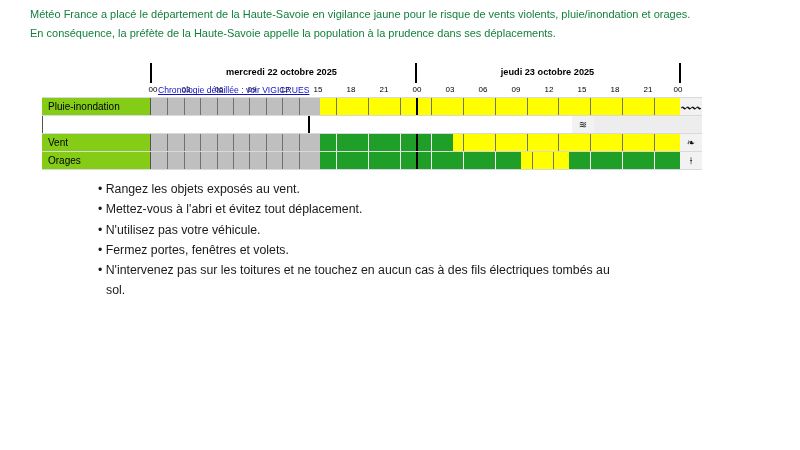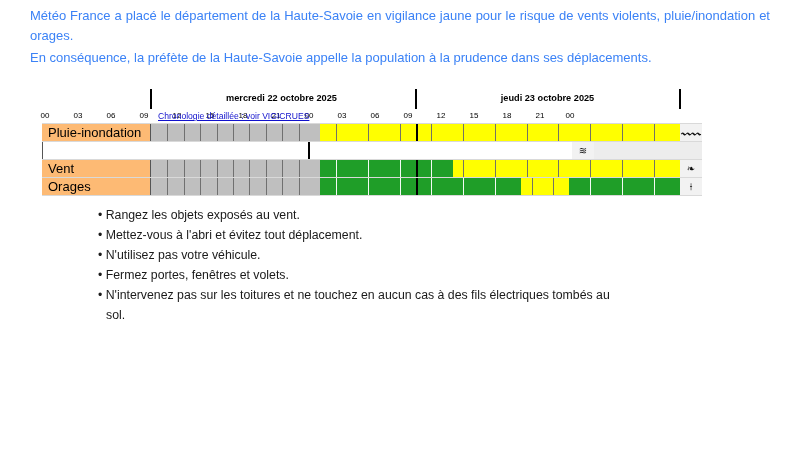--- a/index.html
+++ b/index.html
@@ -16,24 +16,24 @@
     position: relative;
   }
   .page {
     position: relative;
     width: 800px;
     height: 450px;
     box-sizing: border-box;
     padding: 6px 30px 0 30px;
   }
   .intro {
-    font-size: 13px;
+    font-size: 11px;
     line-height: 1.52;
     text-align: justify;
-    color: #3b82f6;
+    color: #15803d;
   }
   .intro p {
     margin: 0 0 0 0;
   }
   .intro p.second {
     margin-top: 2px;
   }
 
   
   .timeline {
@@ -58,20 +58,21 @@
   .tl-daysep {
     position: absolute;
     top: -4px;
     width: 2px;
     background: #000;
     height: 20px;
   }
   .tl-hours {
     position: relative;
     height: 12px;
+    margin-left: 108px;
     width: 530px;
   }
   .tl-hour {
     position: absolute;
     top: 0;
     font-size: 8px;
     color: #000;
     transform: translateX(-50%);
   }
   .tl-rows {
@@ -86,27 +87,27 @@
     height: 17px;
     border-bottom: 1px solid #d9d9d9;
     background: #f2f2f2;
   }
   .tl-row:nth-child(even) {
     background: #ededed;
   }
   .tl-label {
     width: 108px;
     flex: 0 0 108px;
-    font-size: 13px;
+    font-size: 10px;
     display: flex;
     align-items: center;
     padding-left: 6px;
     box-sizing: border-box;
     color: #000;
-    background: #fdba74;
+    background: #84cc16;
   }
   .tl-bar {
     position: relative;
     width: 530px;
     flex: 0 0 530px;
     background: #ffffff;
     border-left: 1px solid #555;
     box-sizing: border-box;
     overflow: hidden;
   }

